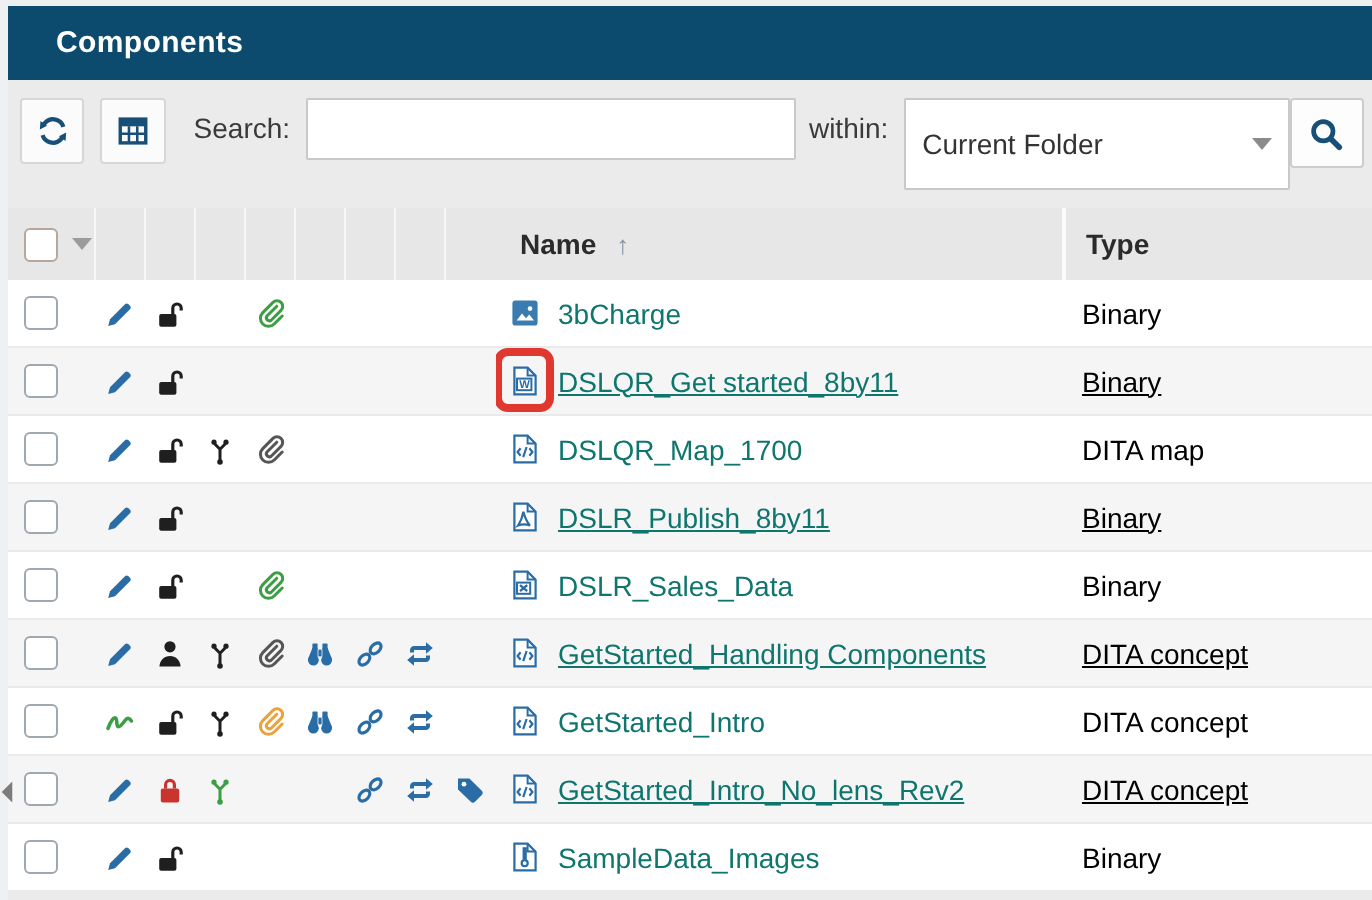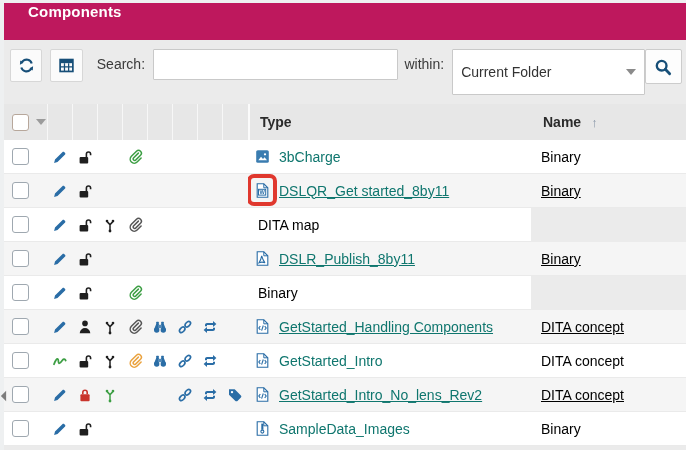--- a/index.html
+++ b/index.html
@@ -4,21 +4,21 @@
 <style>
   html,body{margin:0;padding:0;}
   body{
     width:686px;height:450px;overflow:hidden;position:relative;
     background:#eef0f1;
     font-family:"Liberation Sans","DejaVu Sans",sans-serif;
     -webkit-font-smoothing:antialiased;
   }
   .panel{position:absolute;left:4px;top:3px;right:0;bottom:0;background:#ebebeb;}
   
-  .titlebar{height:37px;background:#be185d;display:flex;align-items:flex-start;}
+  .titlebar{height:37px;background:#0c4a6e;display:flex;align-items:center;}
   .titlebar .title{color:#ffffff;font-weight:bold;font-size:15px;padding-left:24px;letter-spacing:.2px;}
   
   .toolbar{height:64px;background:#ebebeb;display:flex;align-items:flex-start;padding:9px 4px 0 6px;box-sizing:border-box;}
   .tbtn{width:31px;height:31px;background:#fbfbfb;border:1px solid #d7d7d7;border-radius:2px;
         display:flex;align-items:center;justify-content:center;margin-right:8px;cursor:pointer;}
   .tbtn svg{width:17px;height:17px;color:#174f78;}
   .tlabel{font-size:14px;color:#3a3a3a;line-height:31px;margin:0 8px 12px 6px;white-space:nowrap;}
   .search-input{width:236px;height:29px;border:1px solid #c9c9c9;background:#fff;box-sizing:content-box;
         padding:0 6px;font-size:14px;color:#333;outline:none;border-radius:1px;}
   .dropdown{width:196px;height:46px;background:#fff;border:1px solid #c9c9c9;border-radius:1px;
@@ -210,26 +210,26 @@
       <span class="hdrchev"></span>
     </div>
     <div class="cell"></div>
     <div class="cell"></div>
     <div class="cell"></div>
     <div class="cell"></div>
     <div class="cell"></div>
     <div class="cell"></div>
     <div class="cell"></div>
     <div class="cell last"></div>
-    <div class="cell typecell">
-      <span>Type</span>
-    </div>
     <div class="cell namecell">
       <span>Name</span>
       <span class="sortarrow">↑</span>
+    </div>
+    <div class="cell typecell">
+      <span>Type</span>
     </div>
   </div>
 
   <div id="rows">
 
     <div class="grid tr">
       <div class="cell cbwrap">
           <span class="cb"></span>
         </div>
       <div class="cell iconcell">
@@ -313,20 +313,26 @@
         </div>
       <div class="cell iconcell">
           <svg class="ic gray">
             <use href="#i-clip"></use>
           </svg>
         </div>
       <div class="cell iconcell"></div>
         <div class="cell iconcell"></div>
         <div class="cell iconcell"></div>
         <div class="cell iconcell"></div>
+      <div class="cell namecell">
+          <svg class="fic">
+            <use href="#f-dita"></use>
+          </svg>
+          <span>DSLQR_Map_1700</span>
+        </div>
       <div class="cell typecell">DITA map</div>
     </div>
 
     <div class="grid tr alt">
       <div class="cell cbwrap">
           <span class="cb"></span>
         </div>
       <div class="cell iconcell">
           <svg class="ic blue">
             <use href="#i-pencil"></use>
@@ -369,20 +375,26 @@
       <div class="cell iconcell"></div>
       <div class="cell iconcell">
           <svg class="ic green">
             <use href="#i-clip"></use>
           </svg>
         </div>
       <div class="cell iconcell"></div>
         <div class="cell iconcell"></div>
         <div class="cell iconcell"></div>
         <div class="cell iconcell"></div>
+      <div class="cell namecell">
+          <svg class="fic">
+            <use href="#f-excel"></use>
+          </svg>
+          <span>DSLR_Sales_Data</span>
+        </div>
       <div class="cell typecell">Binary</div>
     </div>
 
     <div class="grid tr alt">
       <div class="cell cbwrap">
           <span class="cb"></span>
         </div>
       <div class="cell iconcell">
           <svg class="ic blue">
             <use href="#i-pencil"></use>

